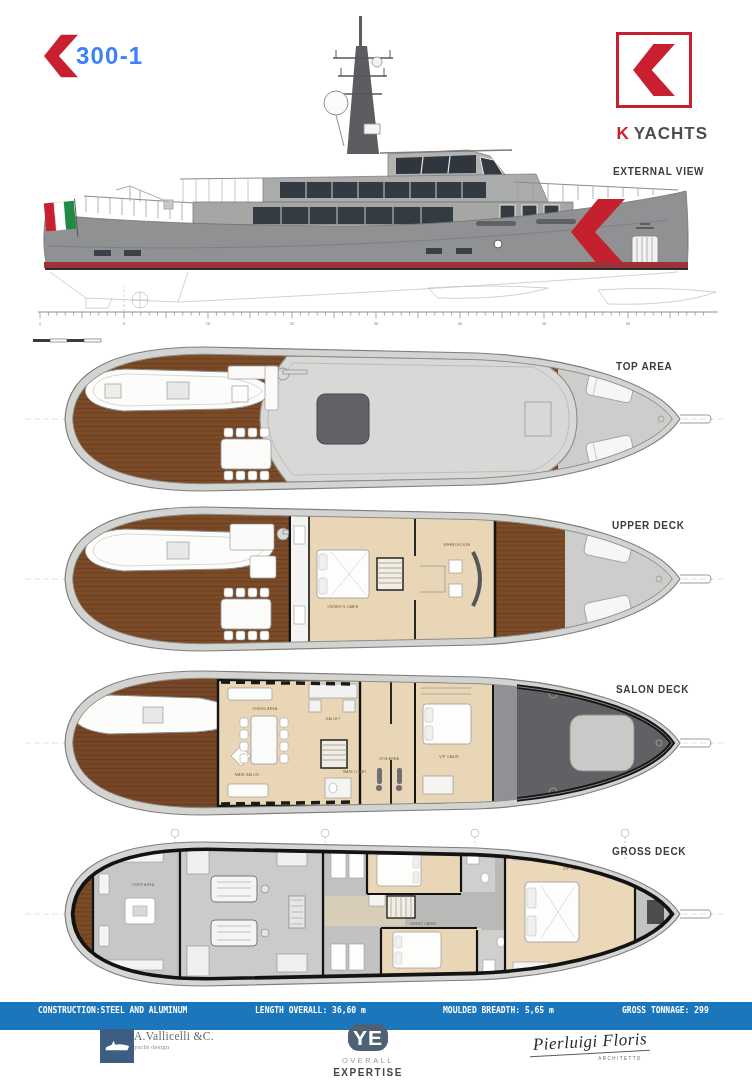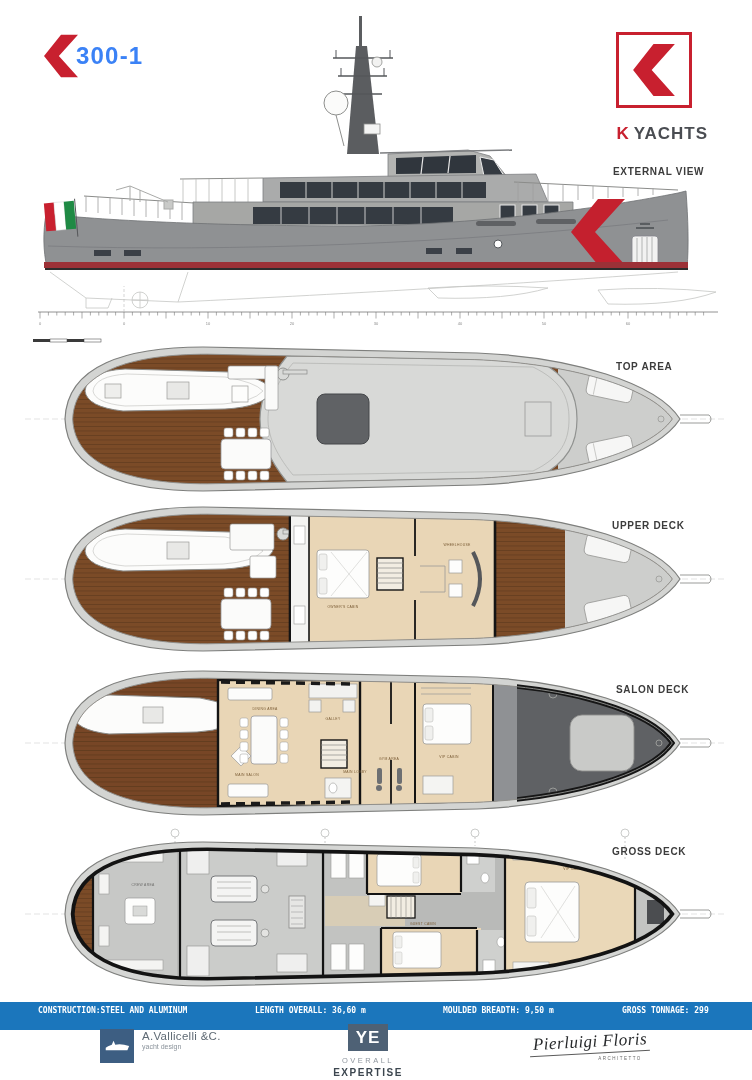--- a/index.html
+++ b/index.html
@@ -17,26 +17,26 @@
               color:#3c3c3c;white-space:nowrap;}
   
   .draw{position:absolute;}
   
   .spec-bar{position:absolute;left:0;top:1002px;width:752px;height:28px;background:#1b76bc;}
   .spec-bar span{position:absolute;top:4px;font-family:"DejaVu Sans Mono",monospace;
                  font-size:8px;font-weight:bold;color:#ffffff;white-space:nowrap;letter-spacing:0;}
   
   .vallicelli{position:absolute;left:100px;top:1029px;display:flex;}
   .v-box{width:34px;height:34px;background:#3d5e82;display:flex;align-items:center;justify-content:center;}
-  .v-text{margin-left:8px;padding-top:1px;}
+  .v-text{padding-top:1px;font-family:Liberation Serif, serif;}
   .v-name{font-size:11.5px;color:#5f6a74;letter-spacing:.3px;}
   .v-sub{font-size:7px;color:#8b939b;margin-top:1px;}
   .ye{position:absolute;left:330px;top:1024px;width:76px;text-align:center;}
-  .ye-box{width:40px;height:27px;background:#4e6175;color:#fff;font-weight:bold;font-size:17px;
-          letter-spacing:1px;display:flex;align-items:center;justify-content:center;margin:0 auto;}
+  .ye-box{width:40px;height:27px;background:#4e6175;color:#fff;font-weight:bold;font-size:21px;
+          letter-spacing:1px;display:flex;align-items:center;justify-content:center;margin:0 auto;border-radius:11px;}
   .ye-l1{font-size:7.5px;letter-spacing:2.5px;color:#8f969e;margin-top:5px;}
   .ye-l2{font-size:10px;font-weight:bold;letter-spacing:1.5px;color:#3d4750;margin-top:2px;}
   .sig{position:absolute;left:500px;top:1032px;width:180px;text-align:center;}
   .sig-name{font-family:"Liberation Serif",serif;font-style:italic;font-size:17px;color:#27292b;
             transform:rotate(-3deg);letter-spacing:.5px;}
   .sig-rule{width:120px;height:1px;background:#5a5a5a;margin:1px auto 0 auto;transform:rotate(-3deg);}
   .sig-title{font-size:4.5px;letter-spacing:1.5px;color:#6b6b6b;margin-top:2px;padding-left:60px;}
   text{font-family:"Liberation Sans",sans-serif;}
   .room-label{font-size:3.4px;letter-spacing:.3px;fill:#7a5c35;}
   .room-label-gray{font-size:3.4px;letter-spacing:.3px;fill:#6d6d6b;}
@@ -589,21 +589,21 @@
       <text class="room-label" x="386" y="25" text-anchor="middle">GUEST CABIN</text>
       <text class="room-label" x="398" y="99" text-anchor="middle">GUEST CABIN</text>
       <text class="room-label" x="548" y="44" text-anchor="middle">VIP CABIN</text>
     </g>
     <path transform="translate(348,88) scale(0.975,0.9) translate(-348,-88)" d="M655,88 C632,52 548,26 452,22 L178,16 C102,16 42,34 40,88 C42,142 102,160 178,160 L452,154 C548,150 632,124 655,88 Z" fill="none" stroke="#131313" stroke-width="4"></path>
   </svg>
 
   <div class="spec-bar">
     <span style="left:38px">CONSTRUCTION:STEEL AND ALUMINUM</span>
     <span style="left:255px">LENGTH OVERALL: 36,60 m</span>
-    <span style="left:443px">MOULDED BREADTH: 9,50 m</span>
+    <span style="left:443px">MOULDED BREADTH: 5,65 m</span>
     <span style="left:622px">GROSS TONNAGE: 299</span>
   </div>
 
   <div class="vallicelli">
     <div class="v-box">
       <svg width="26" height="14" viewBox="0 0 30 16">
         <path d="M2,13 L27,13 L29,8 Q20,5 13,6.5 L11,2 L9,6.5 Q4,8 2,10 Z" fill="#ffffff"></path>
       </svg>
     </div>
     <div class="v-text">

